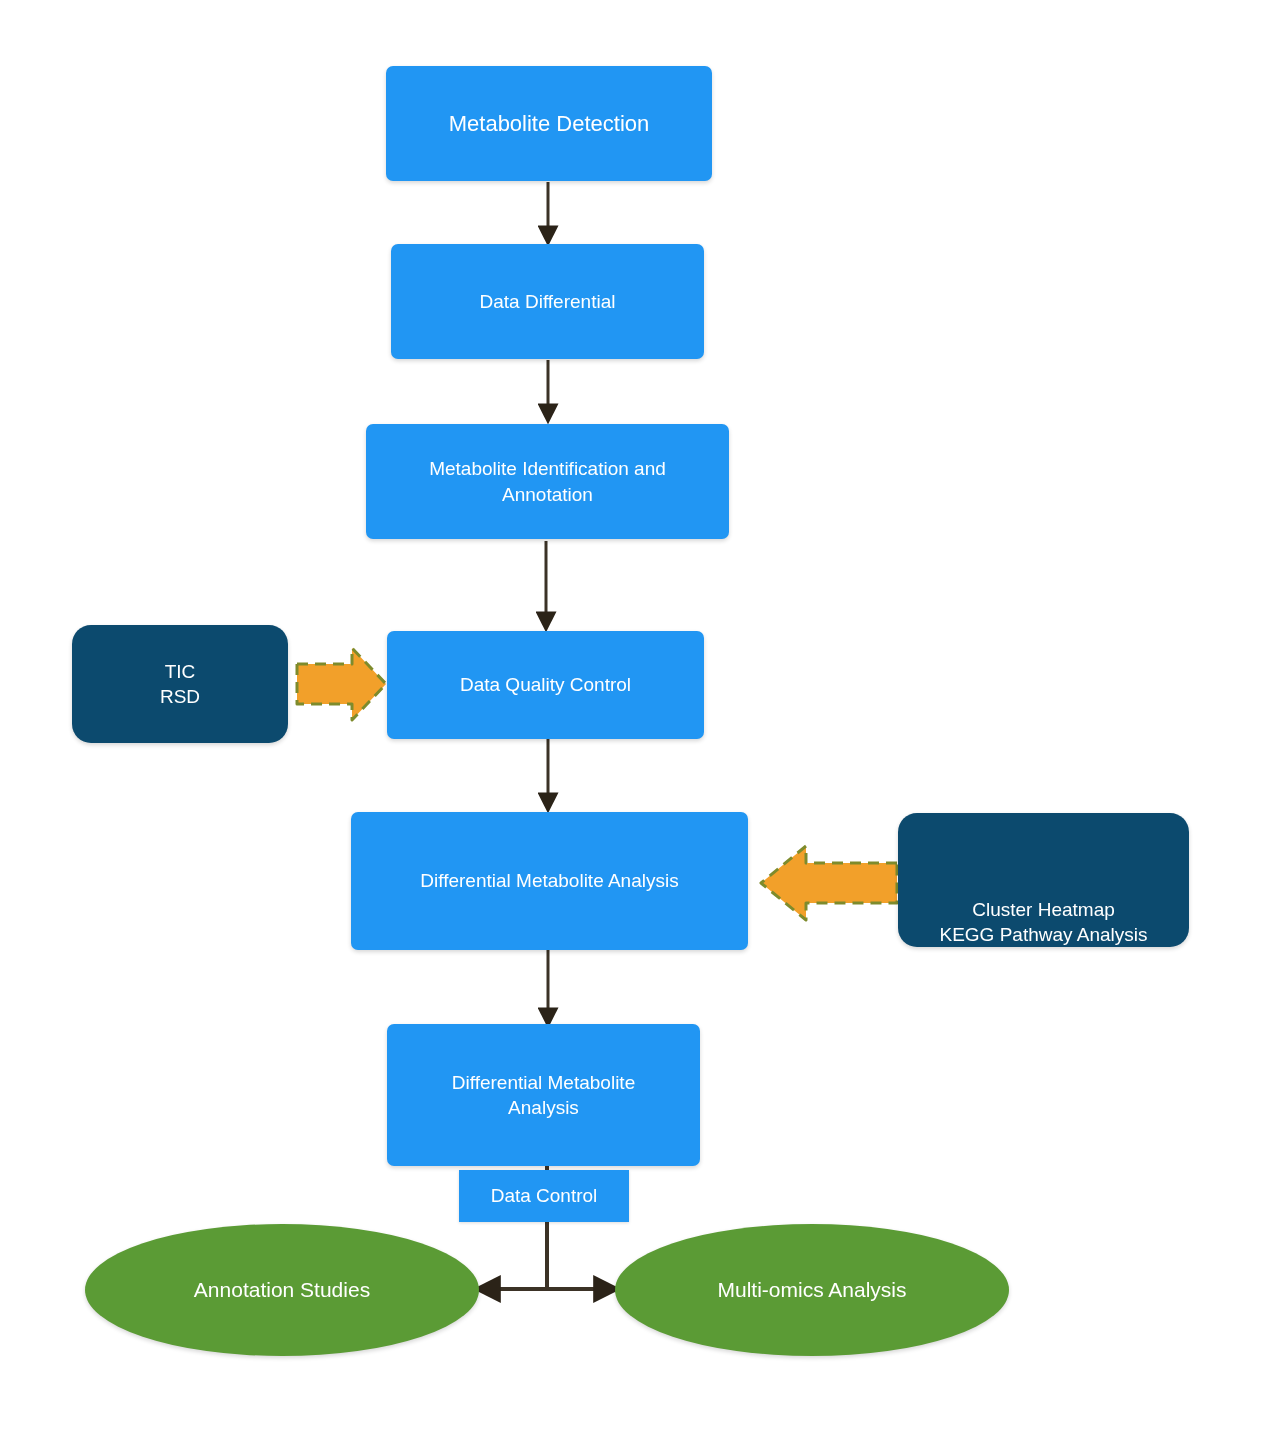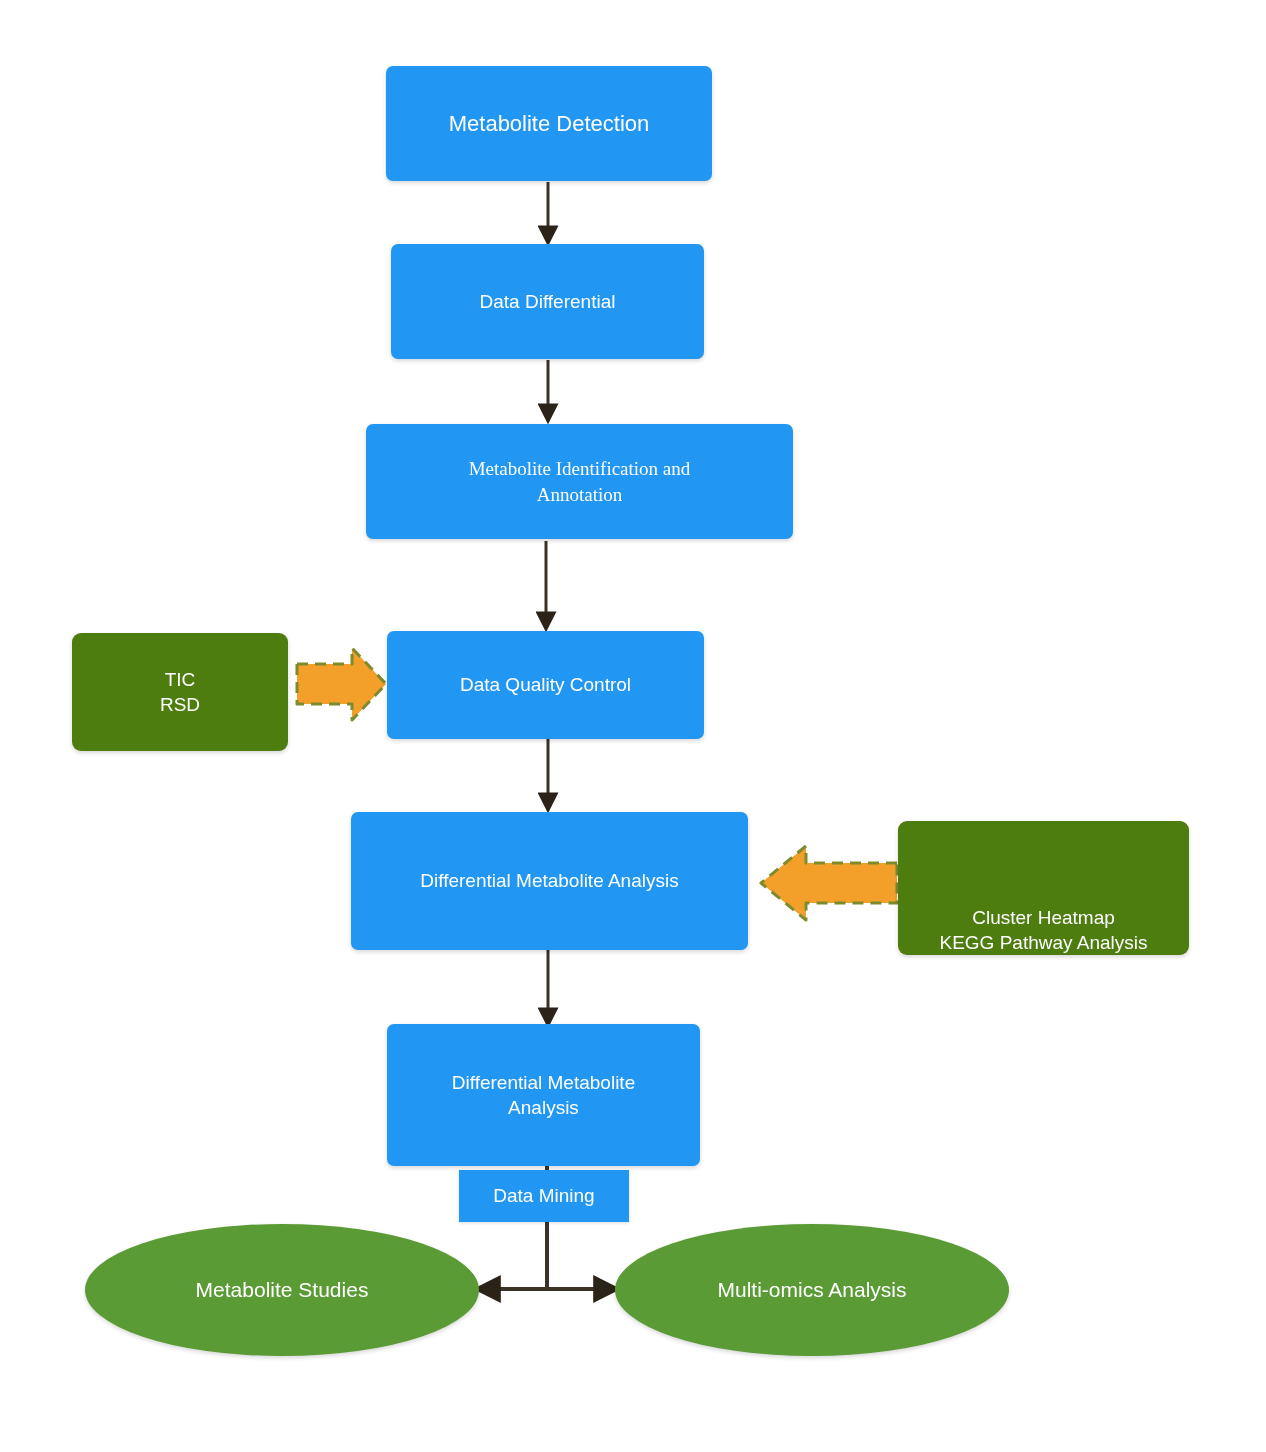--- a/index.html
+++ b/index.html
@@ -32,24 +32,23 @@
     background: #2196F3;
     border-radius: 7px;
     box-shadow: 0 2px 4px rgba(0,0,0,0.16);
   }
   .node-blue-sharp {
     background: #2196F3;
     border-radius: 0;
     box-shadow: 0 1px 3px rgba(0,0,0,0.14);
   }
   .node-orange {
-    background: #4d7c0f;
-    border-radius: 9px;
+    background: #0c4a6e;
+    border-radius: 19px;
     box-shadow: 0 2px 4px rgba(0,0,0,0.16);
-    margin-top: 8px;
   }
   .node-green {
     background: #5B9B35;
     border-radius: 50%;
     box-shadow: 0 2px 4px rgba(0,0,0,0.16);
   }
   .node-label {
     display: block;
     padding: 0 10px;
     white-space: pre-line;
@@ -119,21 +118,21 @@
   </svg>
 
   <div class="node node-blue" style="left:386px; top:66px; width:326px; height:115px; font-size:22px;">
     <span class="node-label">Metabolite Detection</span>
   </div>
 
   <div class="node node-blue" style="left:391px; top:244px; width:313px; height:115px; font-size:19px;">
     <span class="node-label">Data Differential</span>
   </div>
 
-  <div class="node node-blue" style="left:366px; top:424px; width:427px; height:115px; font-size:19px;font-family:Liberation Serif, serif;">
+  <div class="node node-blue" style="left:366px; top:424px; width:363px; height:115px; font-size:19px;">
     <span class="node-label">Metabolite Identification and
 Annotation</span>
   </div>
 
   <div class="node node-orange" style="left:72px; top:625px; width:216px; height:118px; font-size:19px;">
     <span class="node-label">TIC
 RSD</span>
   </div>
 
   <div class="node node-blue" style="left:387px; top:631px; width:317px; height:108px; font-size:19px;">
@@ -148,24 +147,24 @@
     <span class="node-label">Cluster Heatmap
 KEGG Pathway Analysis</span>
   </div>
 
   <div class="node node-blue" style="left:387px; top:1024px; width:313px; height:142px; font-size:19px;">
     <span class="node-label">Differential Metabolite
 Analysis</span>
   </div>
 
   <div class="node node-blue-sharp" style="left:459px; top:1170px; width:170px; height:52px; font-size:19px;">
-    <span class="node-label">Data Mining</span>
+    <span class="node-label">Data Control</span>
   </div>
 
   <div class="node node-green" style="left:85px; top:1224px; width:394px; height:132px; font-size:21px;">
-    <span class="node-label">Metabolite Studies</span>
+    <span class="node-label">Annotation Studies</span>
   </div>
 
   <div class="node node-green" style="left:615px; top:1224px; width:394px; height:132px; font-size:21px;">
     <span class="node-label">Multi-omics Analysis</span>
   </div>
 
 </div>
 
 </body></html>

